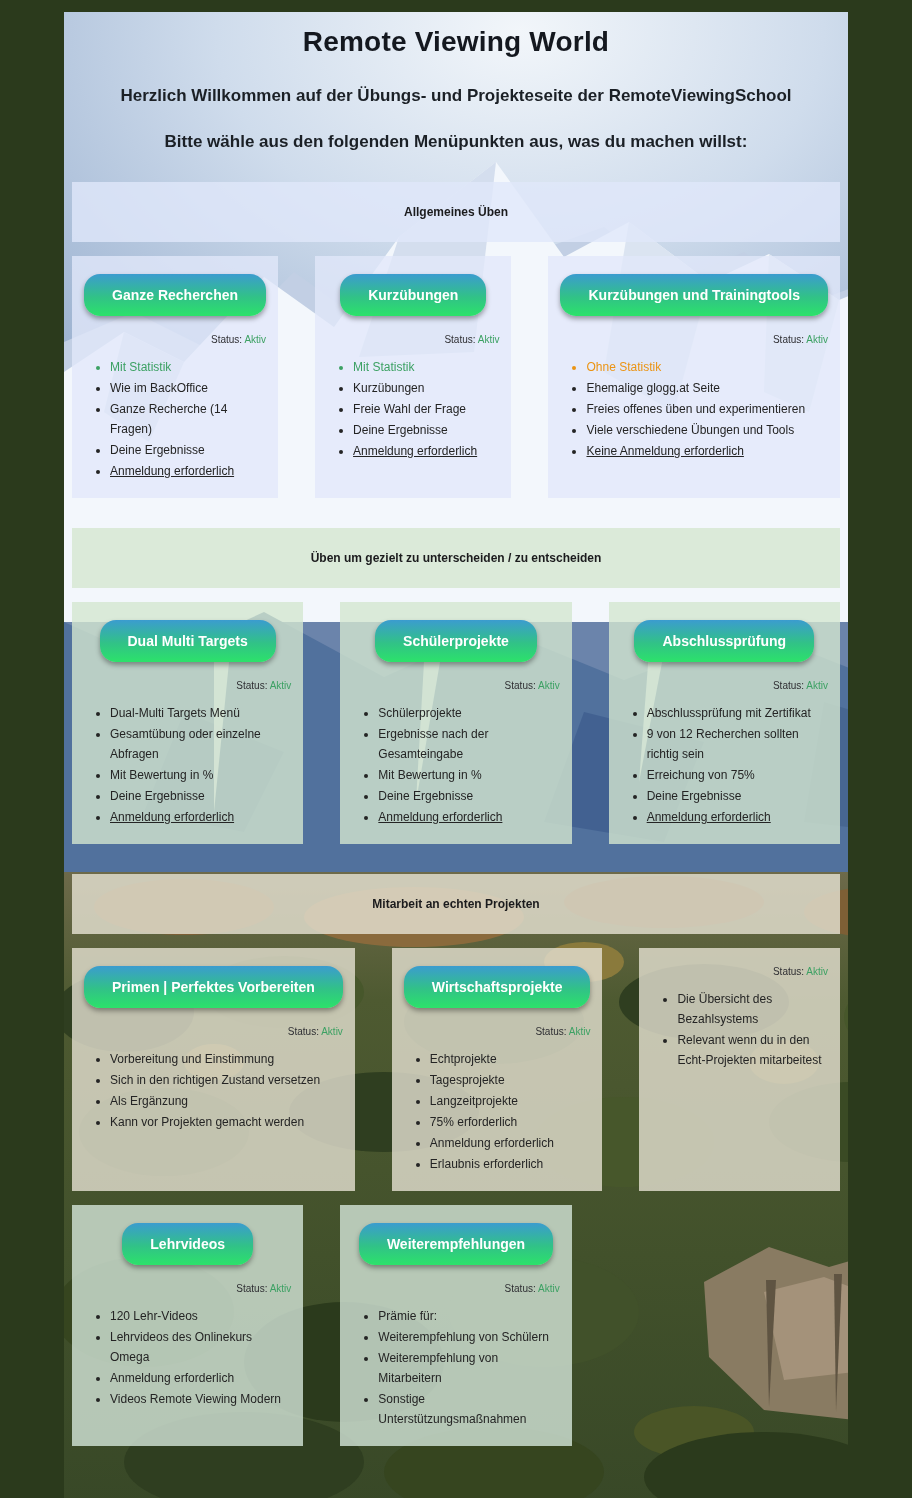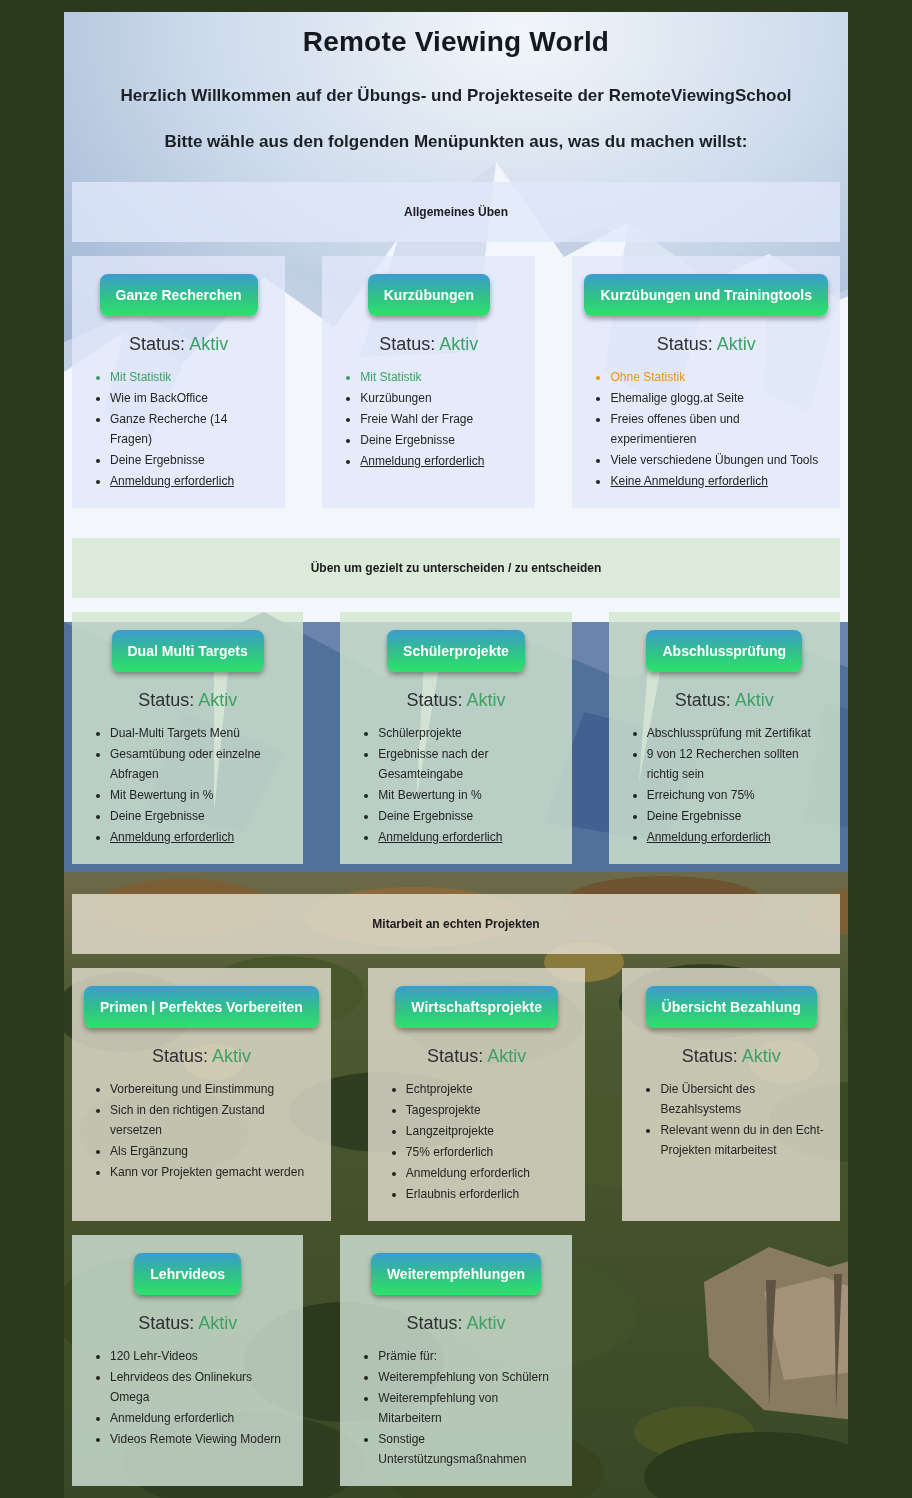--- a/index.html
+++ b/index.html
@@ -21,26 +21,26 @@
 
   .theme-blue{background:rgba(224,231,250,0.80);}
   .card.theme-blue{background:rgba(226,232,250,0.78);}
   .theme-mint{background:rgba(213,231,209,0.82);}
   .card.theme-mint{background:rgba(211,230,208,0.80);}
   .theme-beige{background:rgba(228,224,209,0.82);}
   .card.theme-beige{background:rgba(229,225,210,0.80);}
   .theme-sage{background:rgba(215,231,219,0.80);}
   .card.theme-sage{background:rgba(213,230,218,0.80);}
 
-  .cta{display:block;margin:18px auto 0;height:42px;line-height:42px;padding:0 16px;max-width:100%;
-       border:none;border-radius:8px;cursor:pointer;white-space:nowrap;
+  .cta{display:block;margin:18px auto 0;height:42px;line-height:42px;padding:0 28px;max-width:100%;
+       border:none;border-radius:16px;cursor:pointer;white-space:nowrap;
        background:linear-gradient(180deg,#3b9ccf 0%,#31c287 55%,#2ce26a 100%);
        color:#ffffff;font-weight:700;font-size:14px;font-family:inherit;
        box-shadow:0 3px 5px rgba(0,0,0,0.35);}
-  .status{margin-top:18px;text-align:center;font-size:18px;color:#2f2f33;}
+  .status{margin-top:18px;text-align:right;font-size:10px;color:#2f2f33;}
   .status .val{color:#3ca163;}
 
   ul.items{margin:12px 0 0;padding:0 2px 0 26px;list-style:disc outside;}
   ul.items li{font-size:12px;line-height:20px;margin:0 0 1px;color:#242424;}
   ul.items li.green{color:#3ca163;}
   ul.items li.orange{color:#eb9414;}
   ul.items li.underline{text-decoration:underline;}
 </style>
 </head>
 <body>
@@ -212,21 +212,20 @@
             <ul class="items">
               <li>Echtprojekte</li>
               <li>Tagesprojekte</li>
               <li>Langzeitprojekte</li>
               <li>75% erforderlich</li>
               <li>Anmeldung erforderlich</li>
               <li>Erlaubnis erforderlich</li>
             </ul>
           </div>
           <div class="card theme-beige">
-            <button class="cta" type="button">Übersicht Bezahlung</button>
             <div class="status"><span>Status:</span> <span class="val">Aktiv</span></div>
             <ul class="items">
               <li>Die Übersicht des Bezahlsystems</li>
               <li>Relevant wenn du in den Echt-Projekten mitarbeitest</li>
             </ul>
           </div>
         </div>
         <div class="row">
           <div class="card theme-sage">
             <button class="cta" type="button">Lehrvideos</button>

